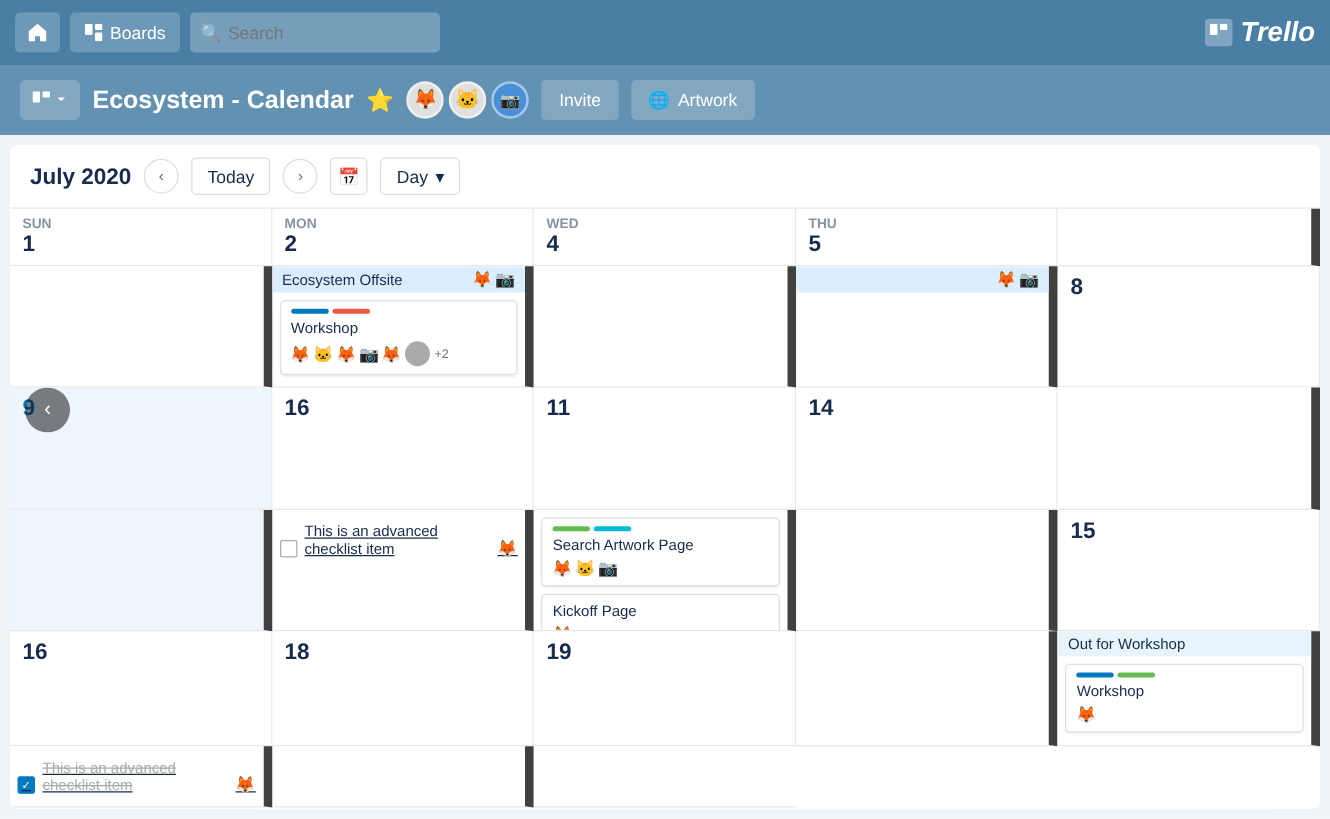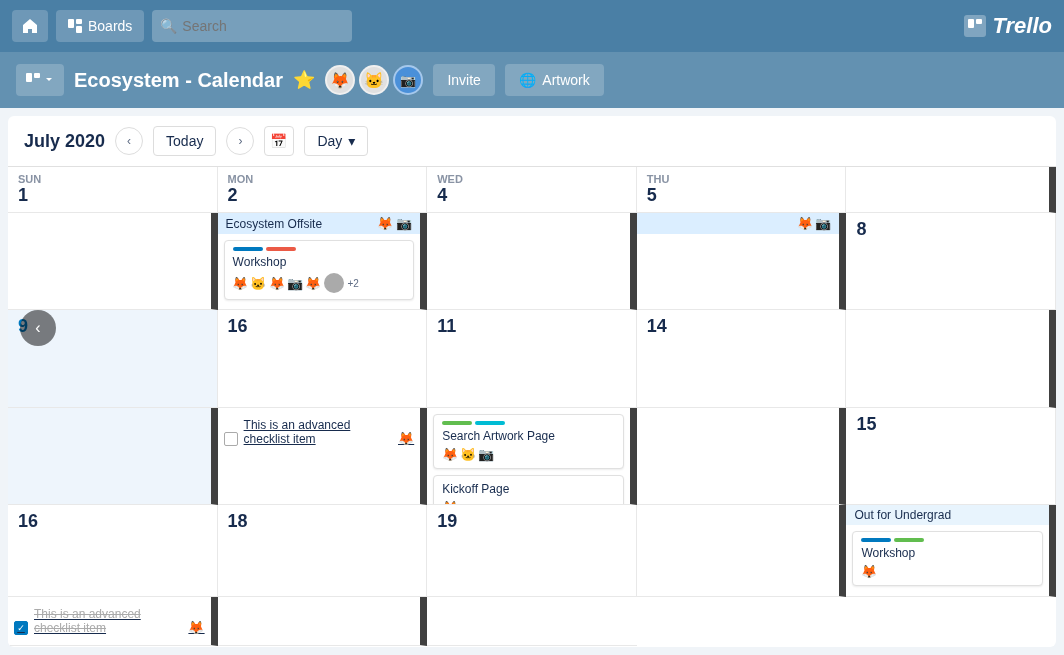--- a/index.html
+++ b/index.html
@@ -504,21 +504,21 @@
       <div class="col-header-num">18</div>
     </div>
     <div class="col-header">
       <div class="col-header-num">19</div>
     </div>
 
     <div class="cell muted"></div>
 
     <div class="cell" style="padding-top:0;">
       <div class="undergrad-banner" style="margin-left:-6px; margin-right:-6px; border-radius:0; margin-bottom:6px; padding:3px 8px;">
-        <span>Out for Undergrad</span>
+        <span>Out for Workshop</span>
       </div>
       <div class="cal-card">
         <div class="card-labels">
           <div class="card-label label-blue"></div>
           <div class="card-label label-green"></div>
         </div>
         <div class="card-title">Workshop</div>
         <div class="card-avatars">
           <span style="font-size:13px;">🦊</span>
         </div>

